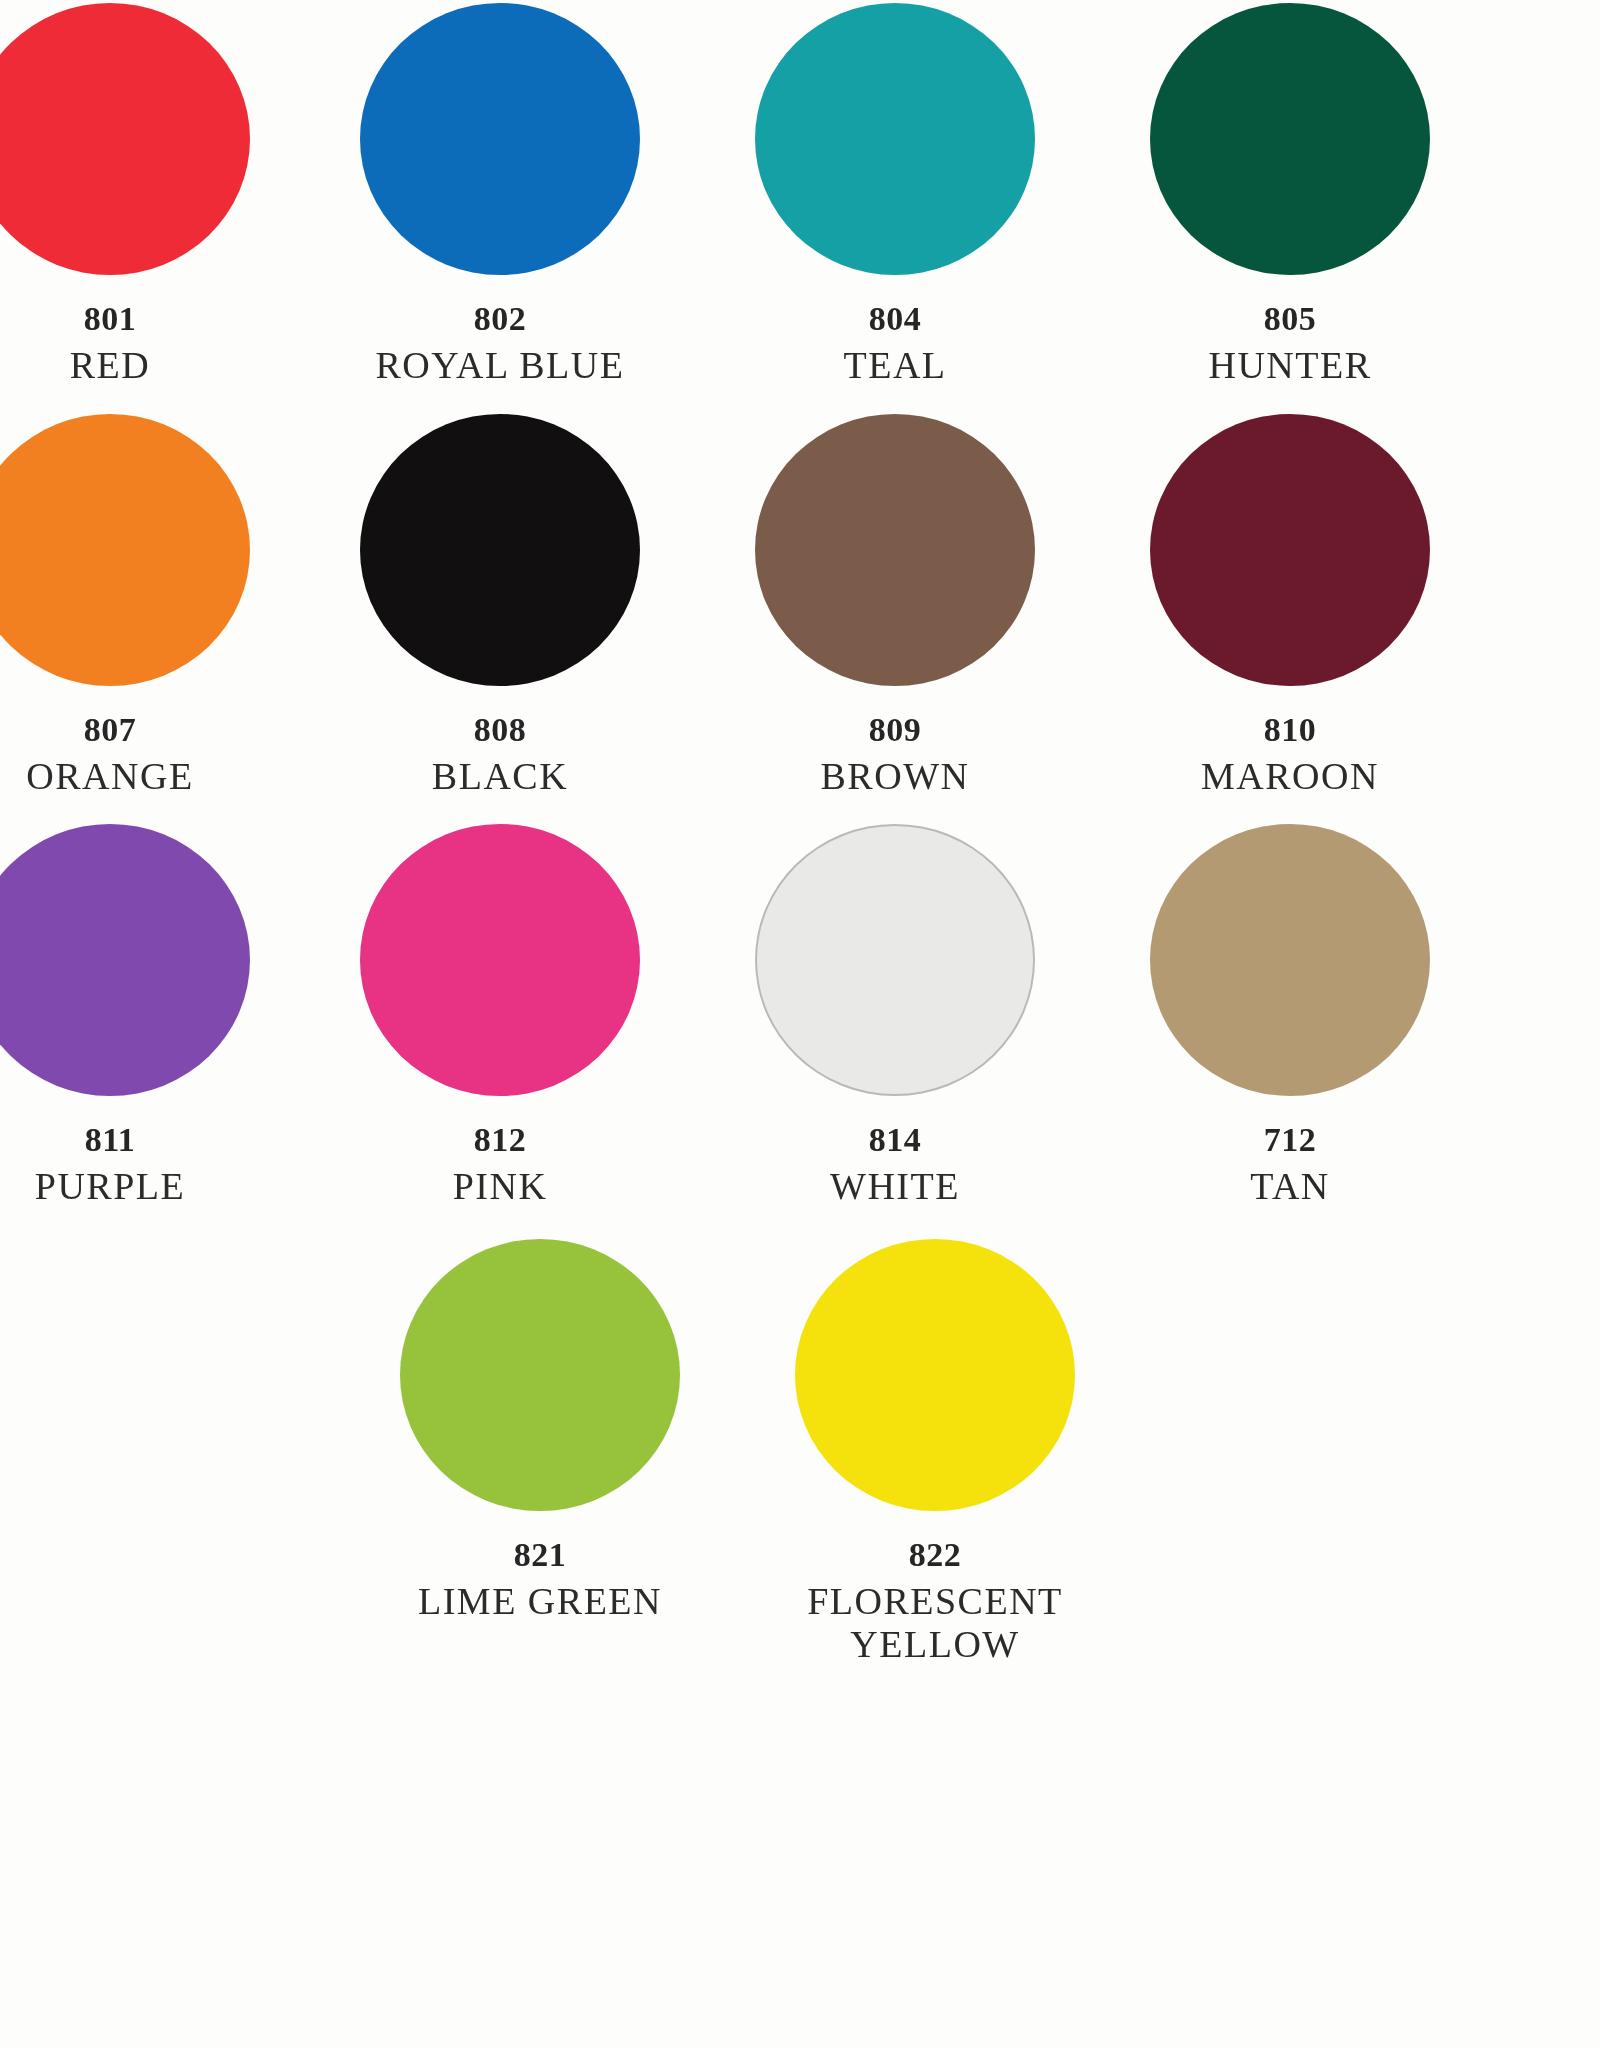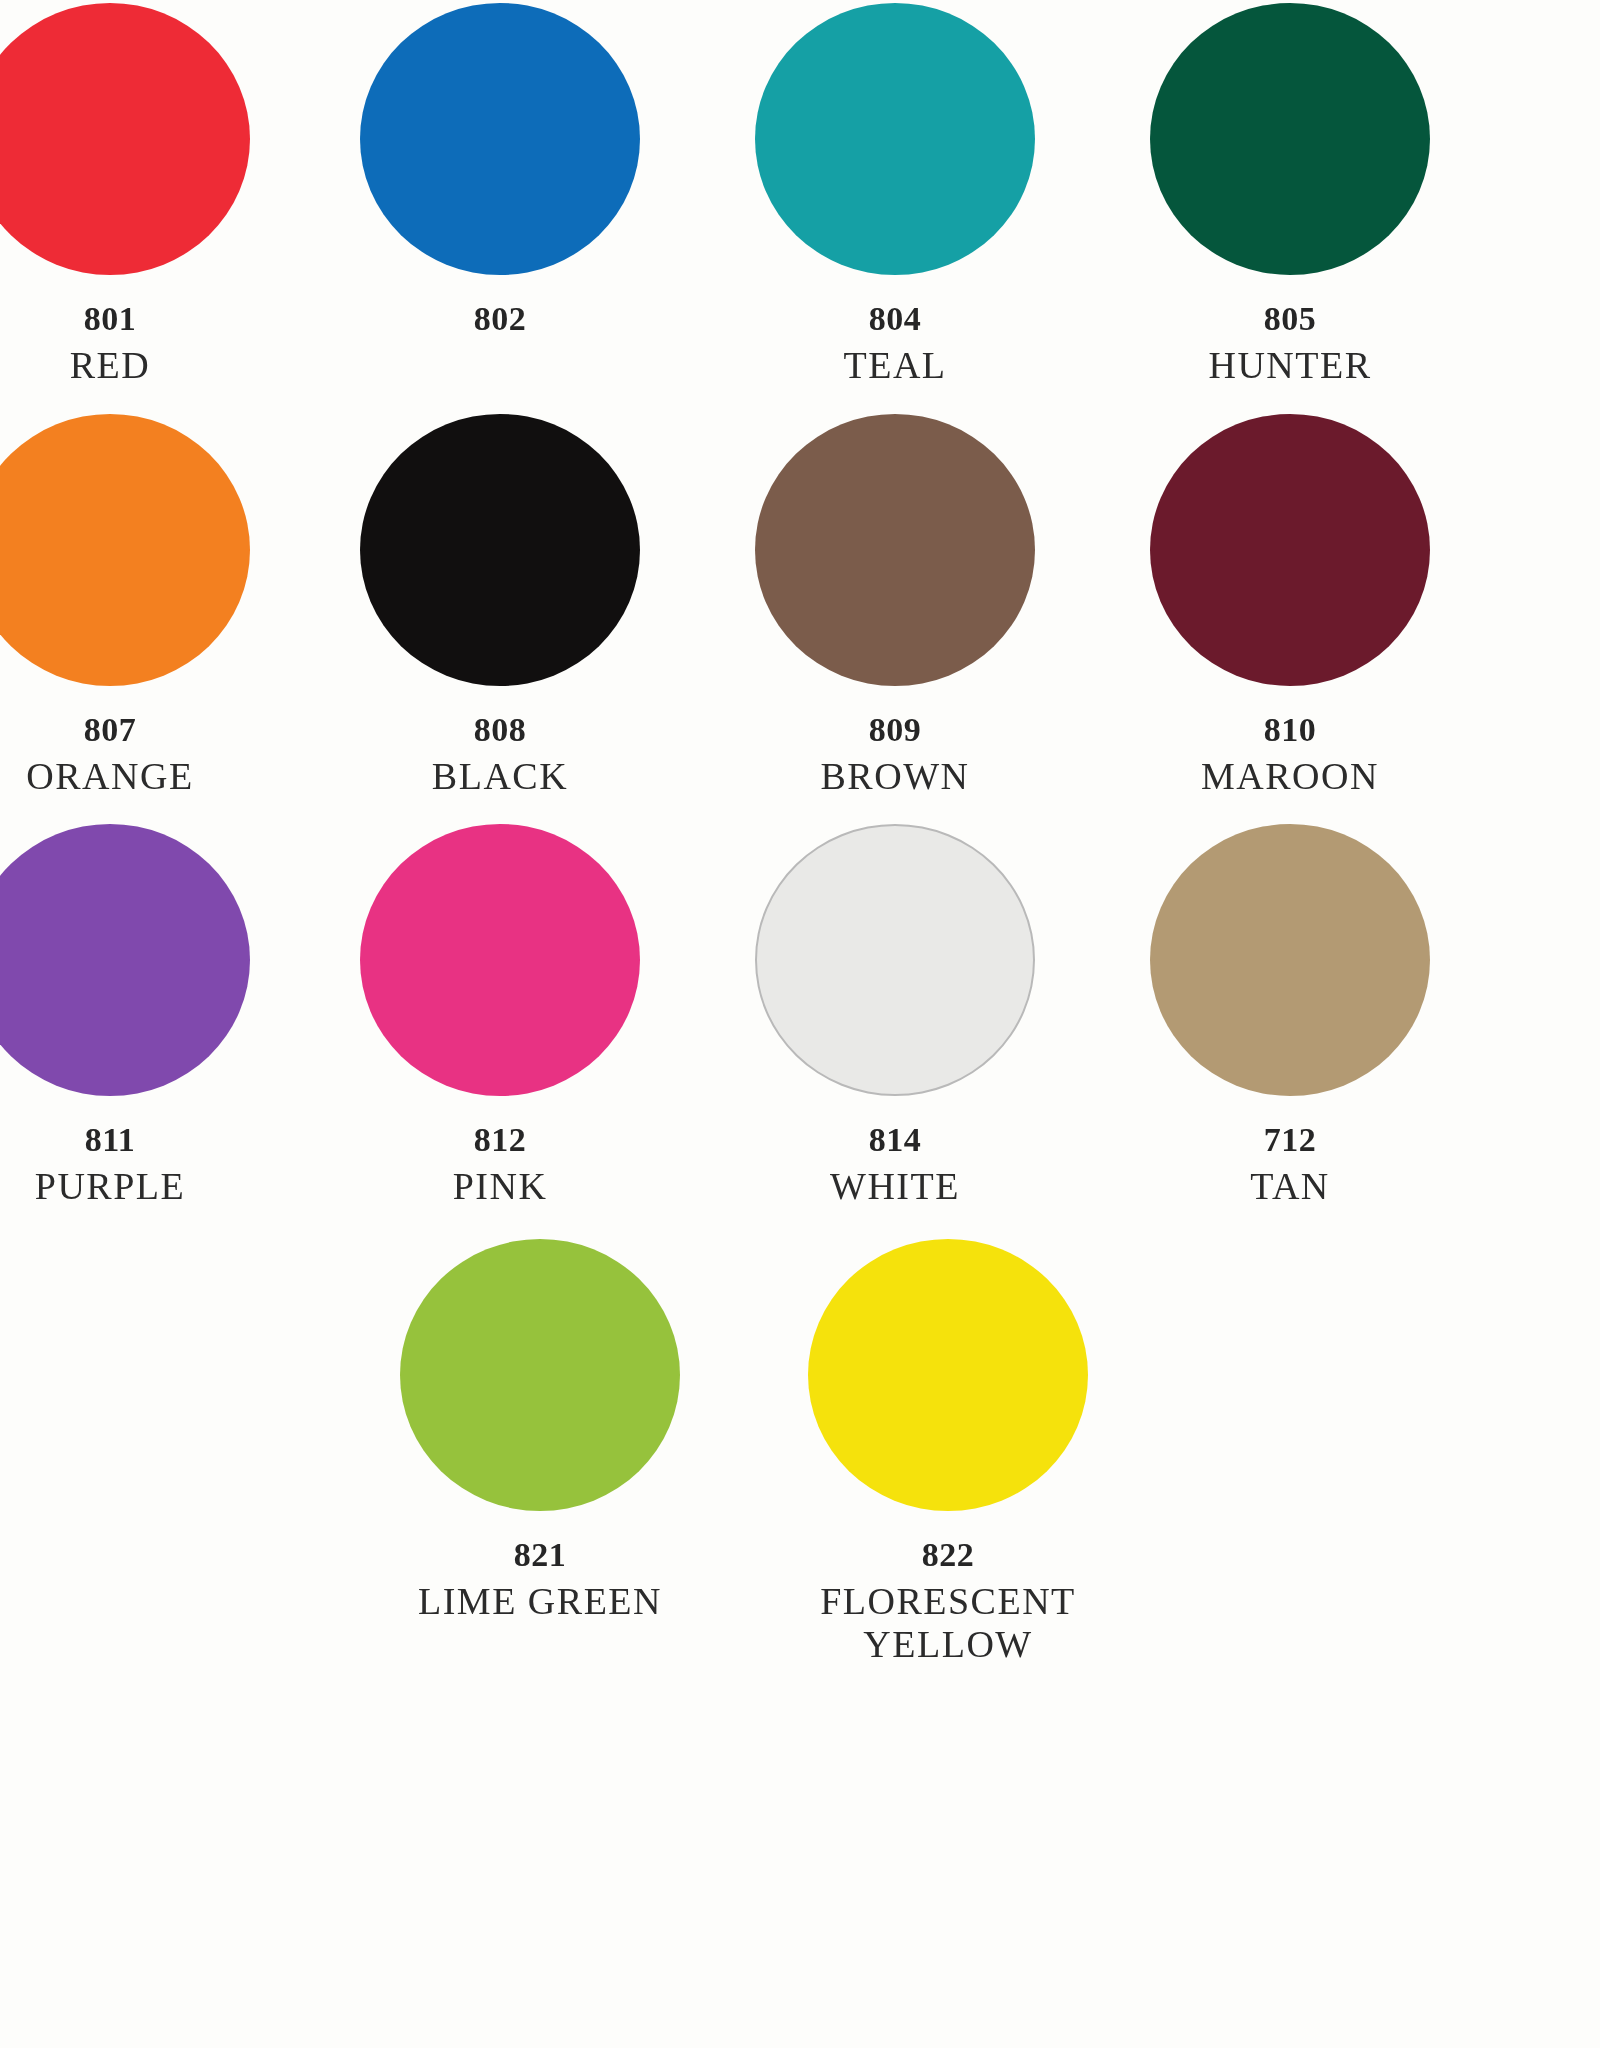--- a/index.html
+++ b/index.html
@@ -54,21 +54,21 @@
   .row-3 .cell:nth-child(2) { margin-left: 50px; }
 
   .row-1 .cell:nth-child(3),
   .row-2 .cell:nth-child(3),
   .row-3 .cell:nth-child(3) { margin-left: 55px; }
 
   .row-1 .cell:nth-child(4),
   .row-2 .cell:nth-child(4),
   .row-3 .cell:nth-child(4) { margin-left: 55px; }
 
-  .row-4 { padding-left: 370px; gap: 13px; }
+  .row-4 { padding-left: 370px; }
   .row-4 .cell:nth-child(2) { margin-left: 55px; }
 
   .swatch-wrap {
     width: 300px;
     height: 278px;
     display: flex;
     align-items: center;
     justify-content: center;
   }
 
@@ -124,20 +124,21 @@
         <span class="code">801</span>
         <span class="name">RED</span>
       </div>
     </div>
     <div class="cell">
       <div class="swatch-wrap">
         <div class="swatch" style="background: rgb(13, 108, 185);"></div>
       </div>
       <div class="caption">
         <span class="code">802</span>
+        <span class="name">ROYAL BLUE</span>
       </div>
     </div>
     <div class="cell">
       <div class="swatch-wrap">
         <div class="swatch" style="background: rgb(21, 160, 165);"></div>
       </div>
       <div class="caption">
         <span class="code">804</span>
         <span class="name">TEAL</span>
       </div>

